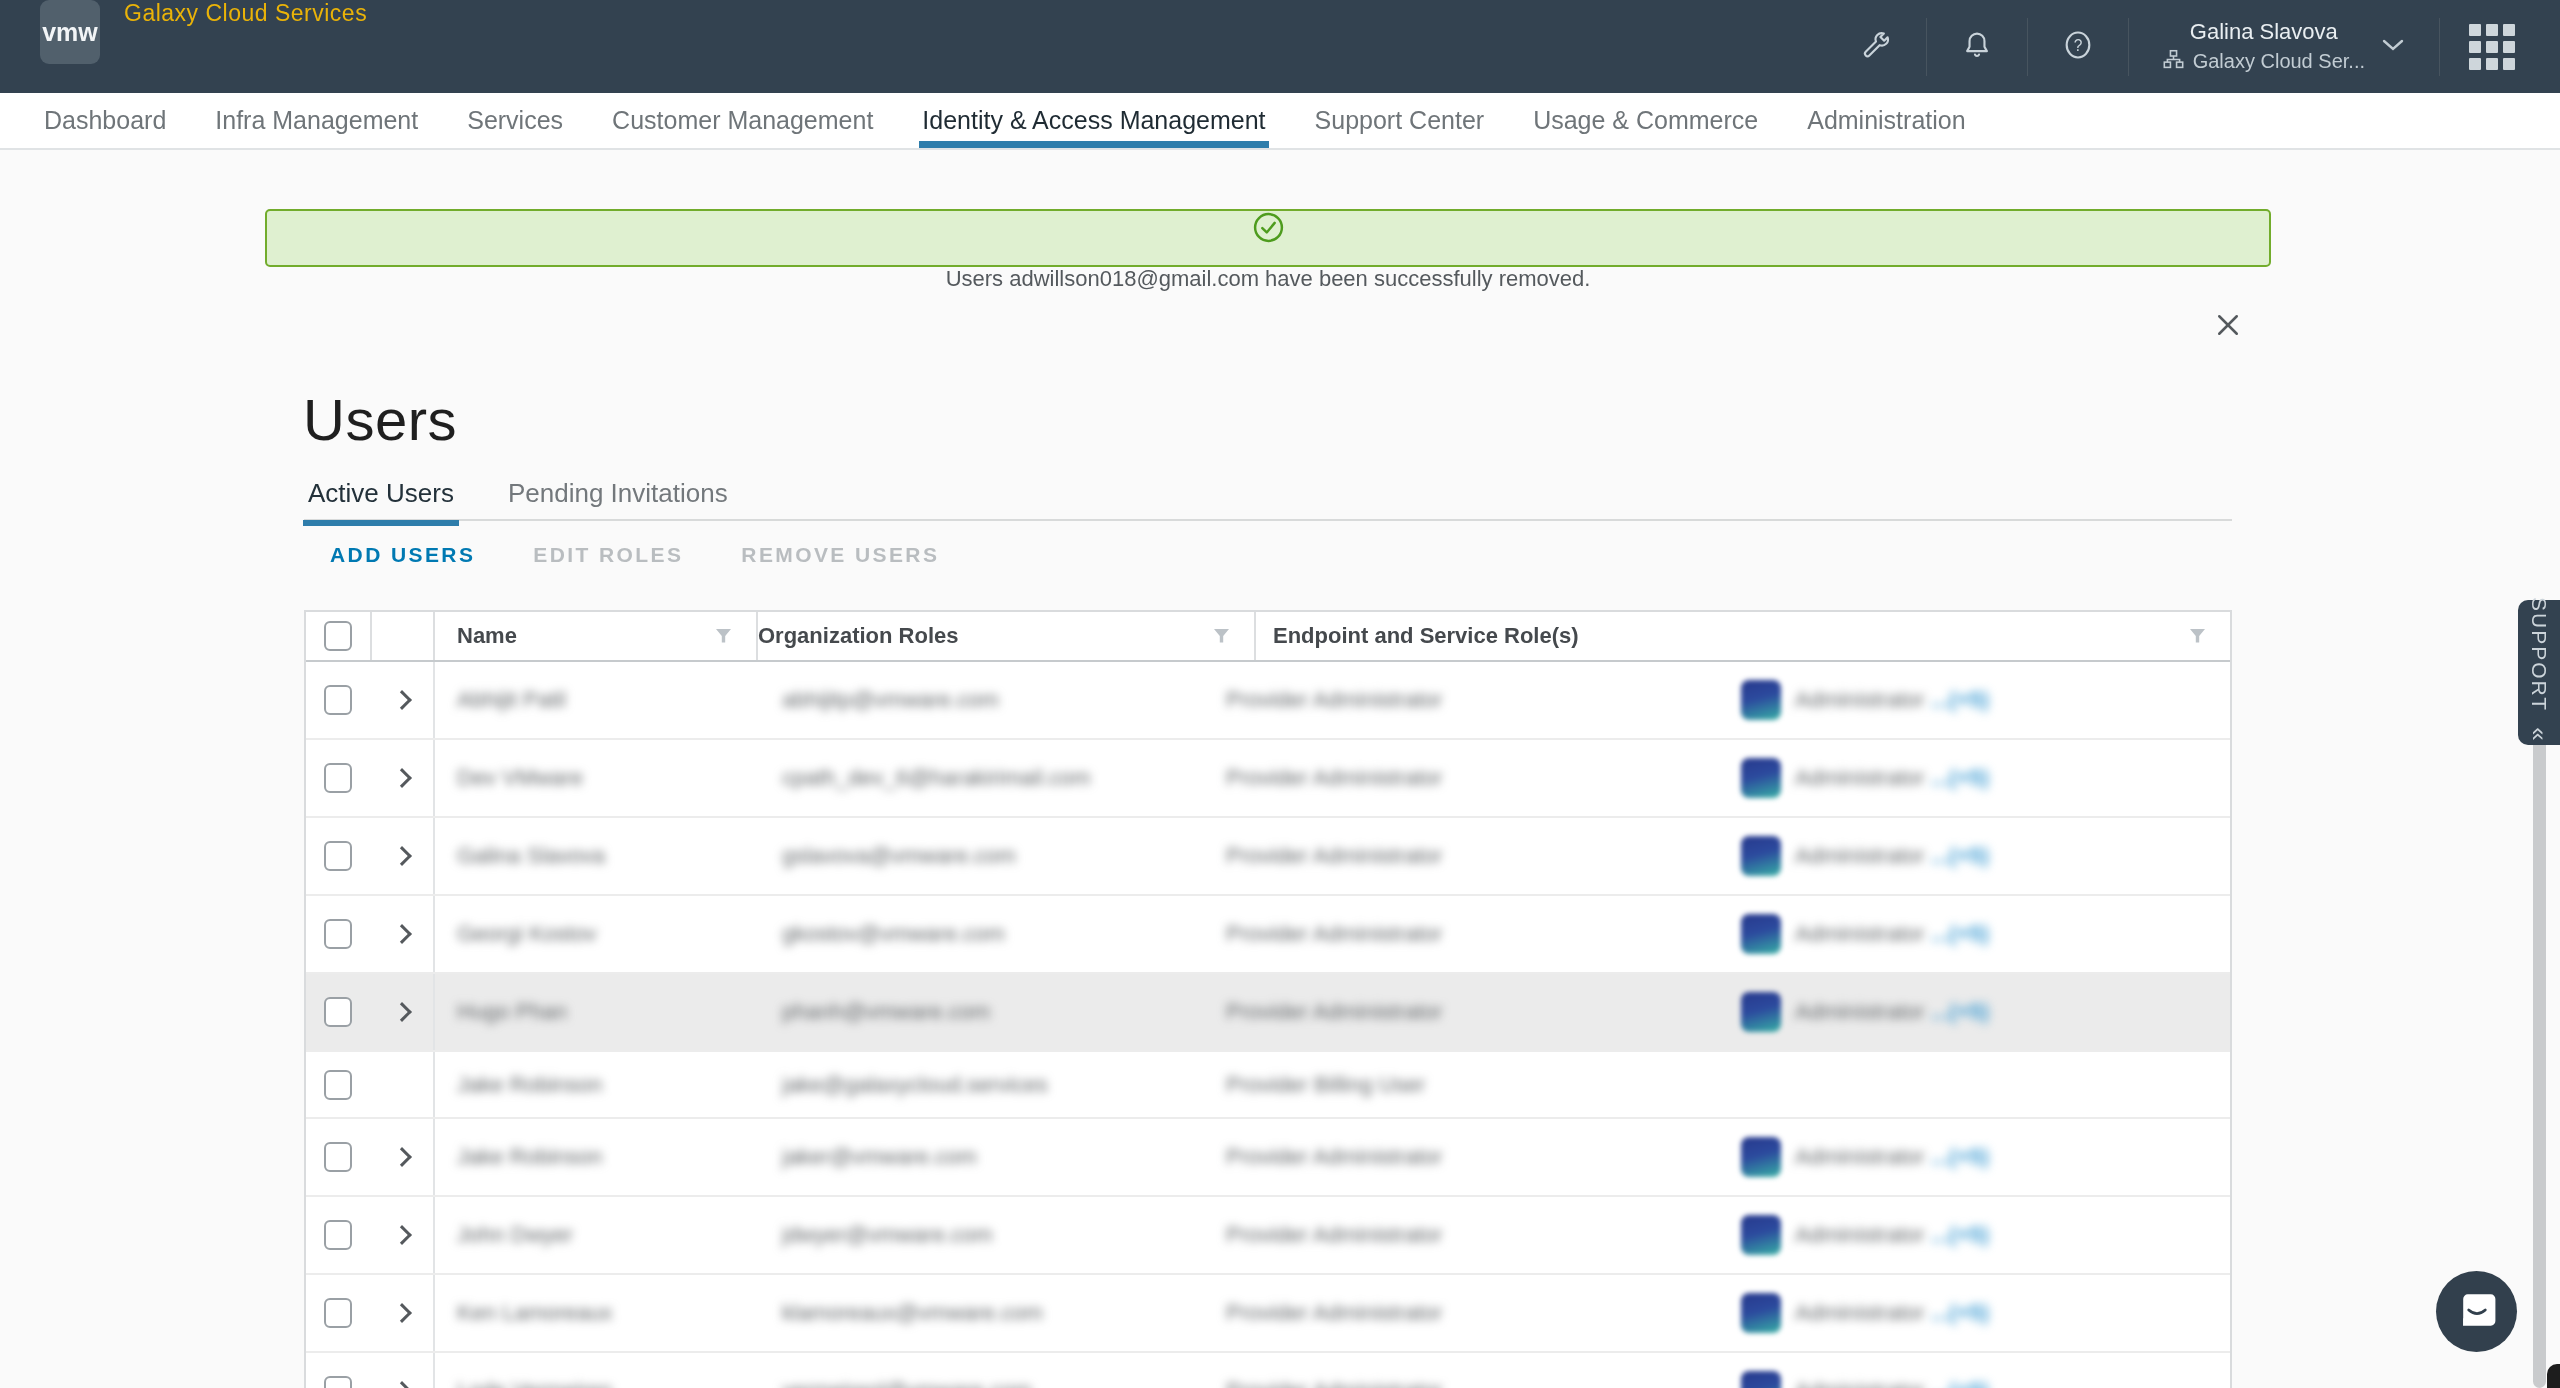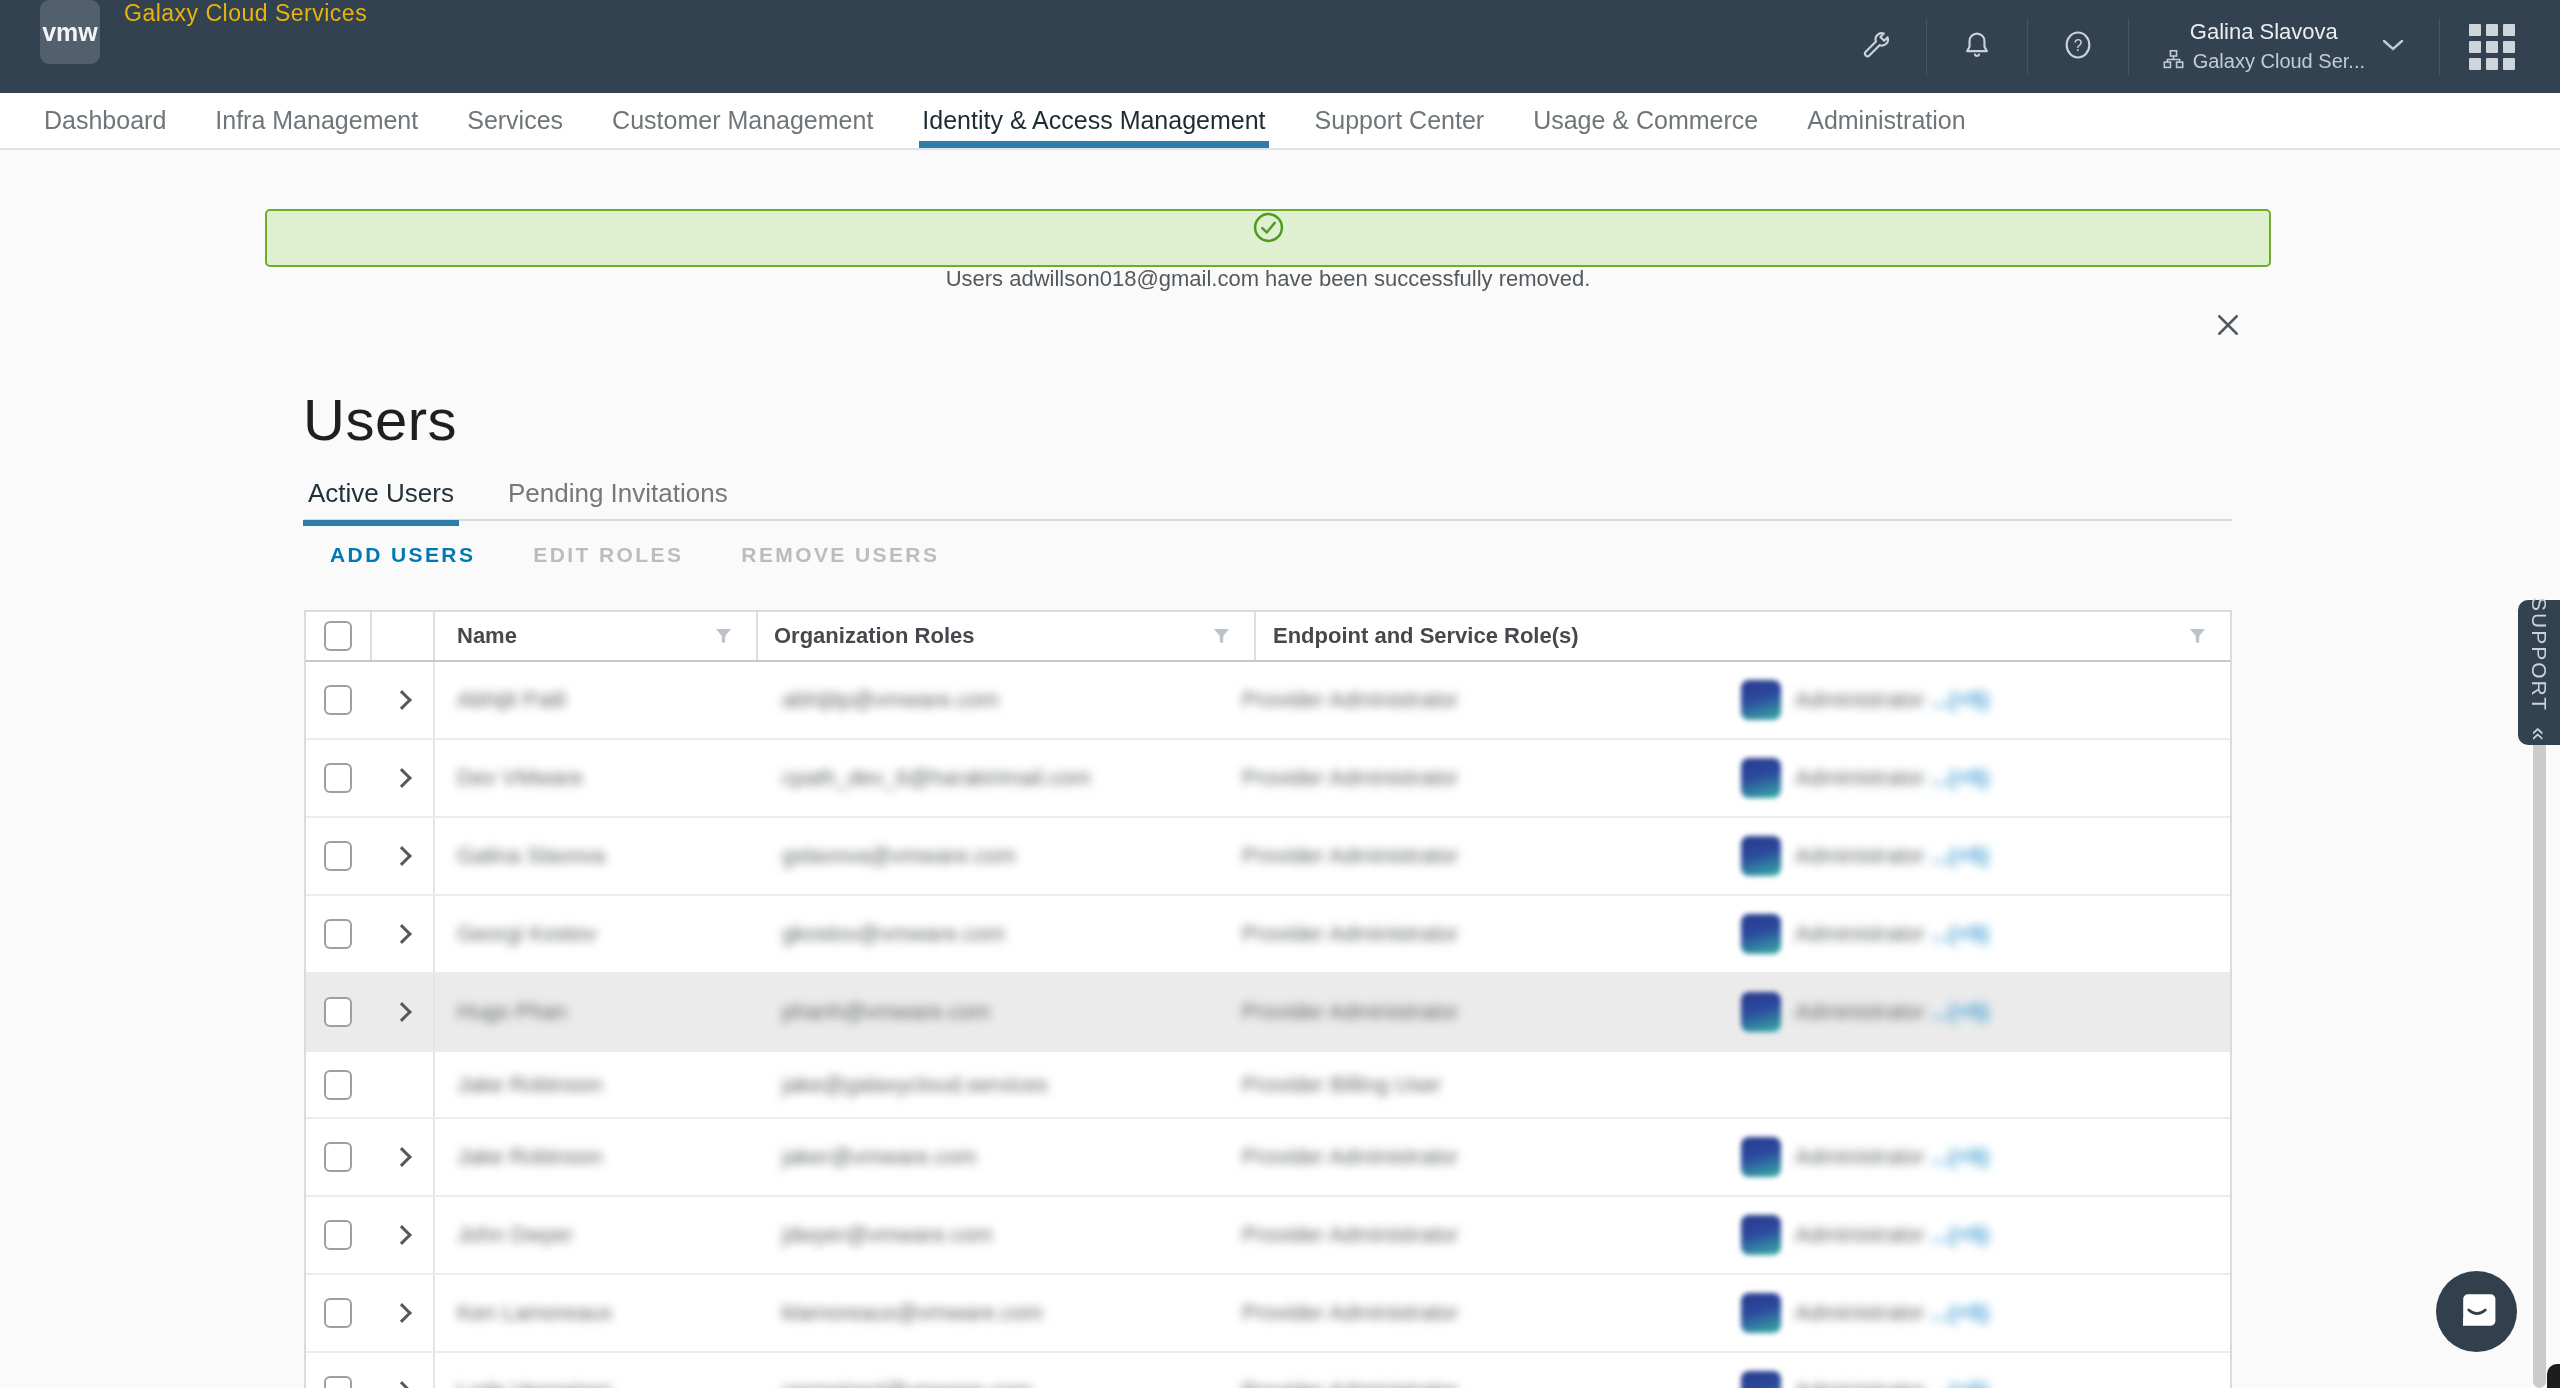--- a/index.html
+++ b/index.html
@@ -78,21 +78,21 @@
     overflow:hidden;
   }
   .dg-header{
     display:flex; height:52px; background:#ffffff;
     border-top:2px solid #d9dbdd; border-bottom:2px solid #c6cacd;
   }
   .col-check{ flex:0 0 64px; display:flex; align-items:center; justify-content:center; }
   .col-expand{ flex:0 0 63px; display:flex; align-items:center; justify-content:center; }
   .col-name{ flex:0 0 323px; padding-left:22px; }
   .col-email{ flex:0 0 470px; padding-left:26px; }
-  .col-org{ flex:0 0 498px; padding-left:16px; }
+  .col-org{ flex:0 0 498px; }
   .col-endpoint{ flex:1 1 auto; padding-left:17px; }
   .th{ position:relative; display:flex; align-items:center; font-size:22px; font-weight:700; color:#45494d; }
   .dg-header .col-expand, .dg-header .col-name, .dg-header .col-email,
   .dg-header .col-org, .dg-header .col-endpoint{ border-left:2px solid #dcdee0; }
   .filter-icon{ position:absolute; right:24px; top:50%; transform:translateY(-50%); cursor:pointer; line-height:0; }
 
   .checkbox{
     width:28px; height:30px; border:2px solid #9aa0a5; border-radius:6px; background:#fff; cursor:pointer;
   }
   .chevron-right{

